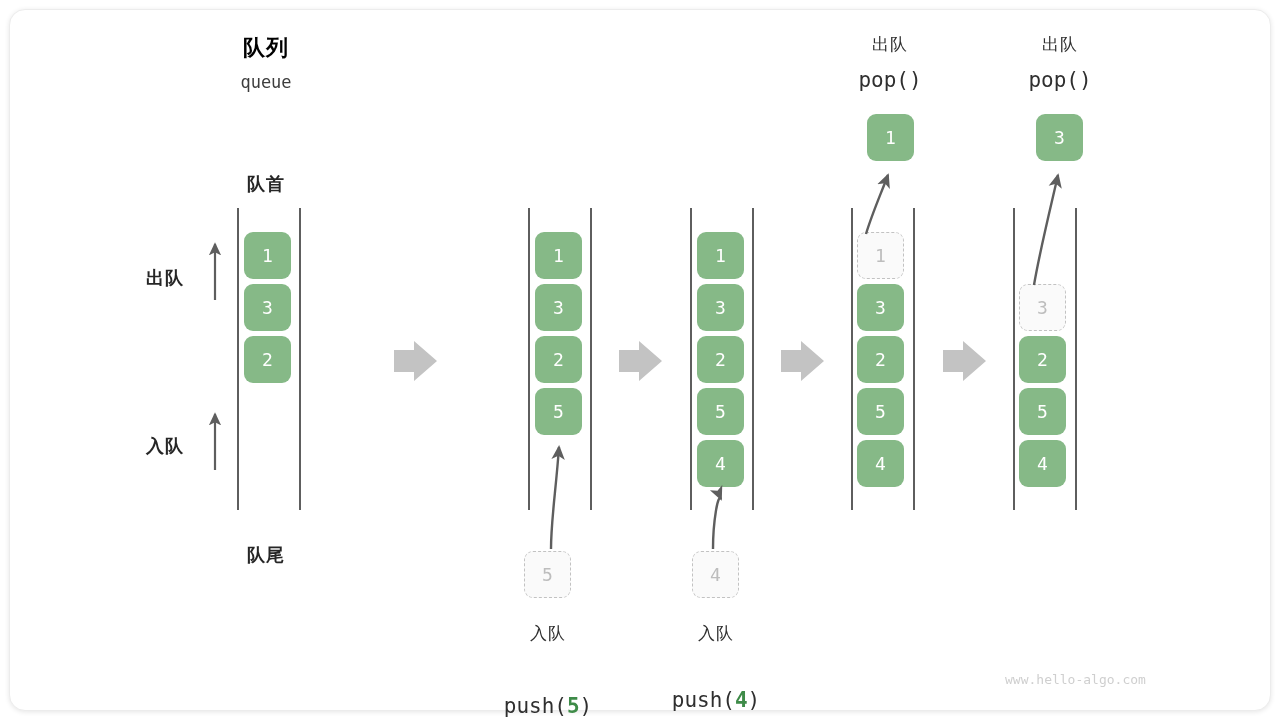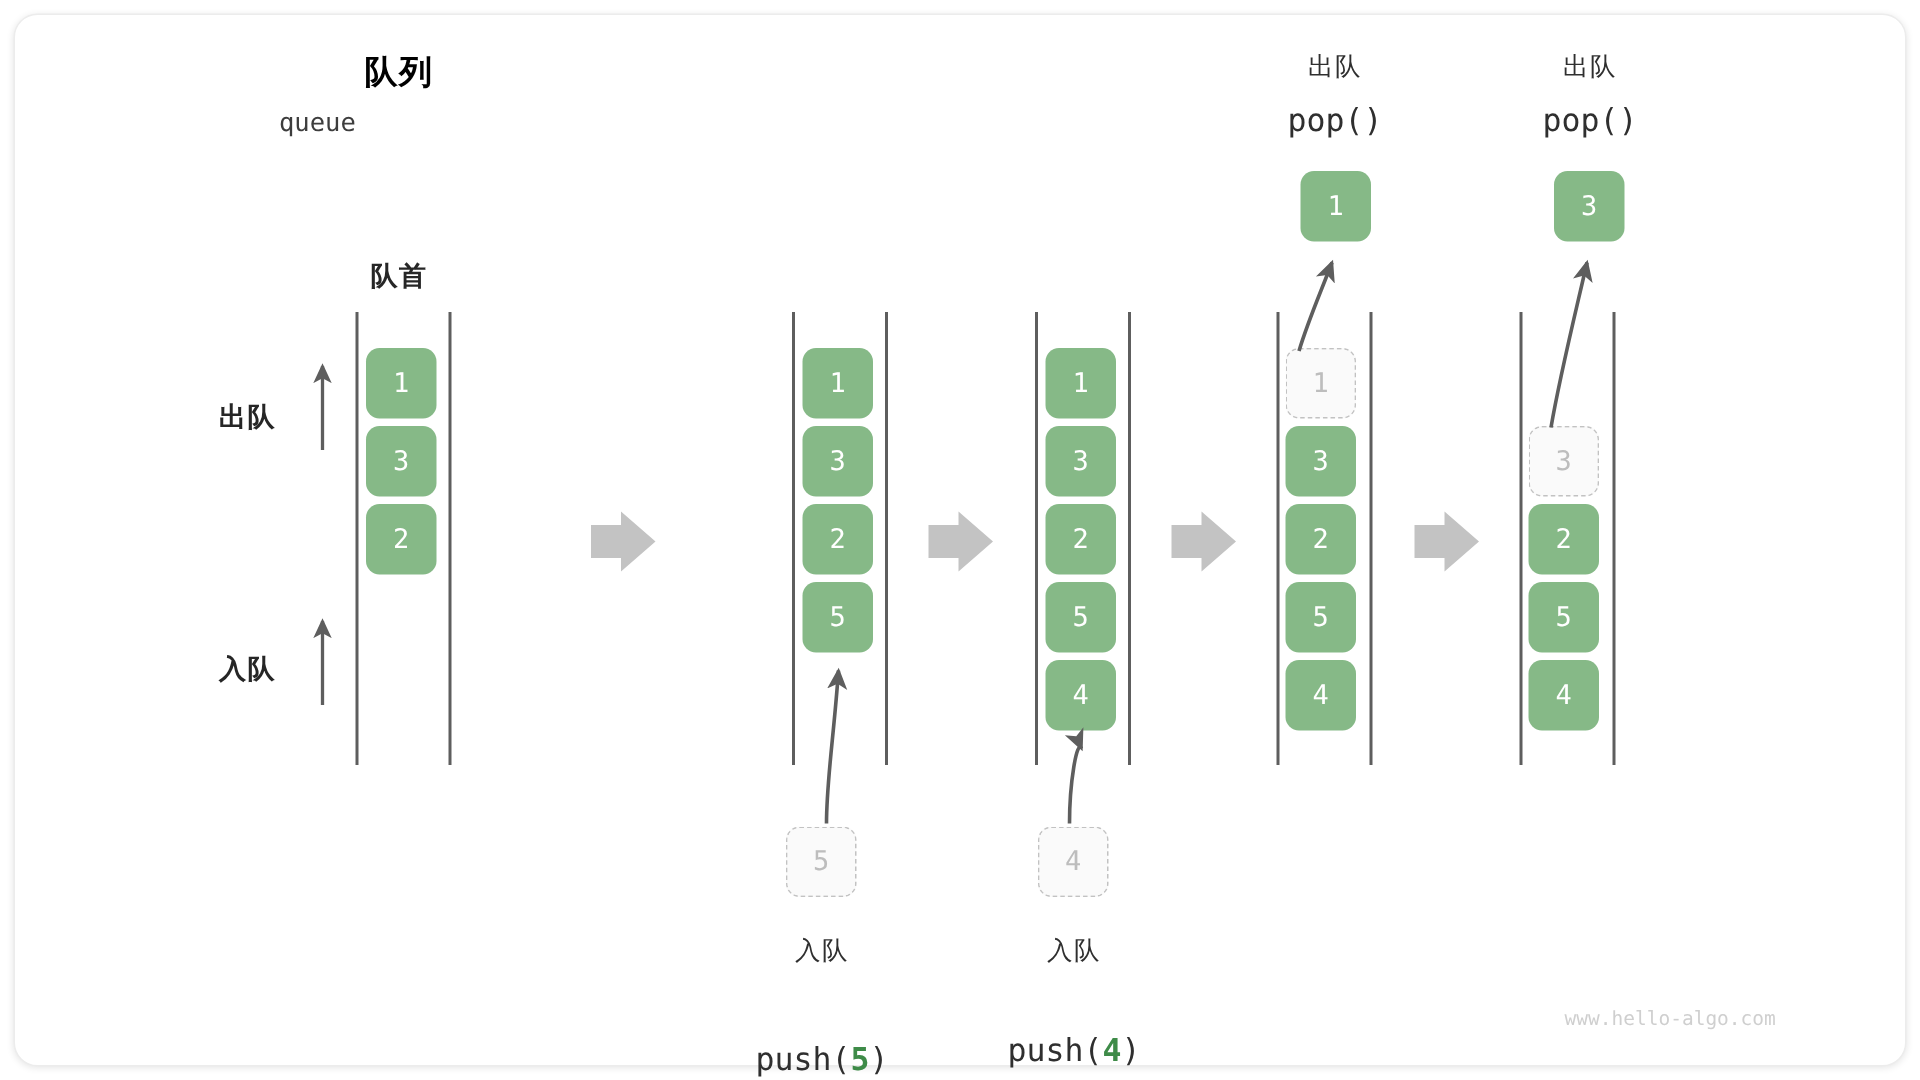--- a/index.html
+++ b/index.html
@@ -38,21 +38,21 @@
     font-weight: bold;
     color: #000000;
     text-align: center;
     letter-spacing: 1px;
     white-space: nowrap;
   }
   .title-en {
     font-family: "DejaVu Sans Mono", "Liberation Mono", monospace;
     font-size: 17px;
     color: #3d3d3d;
-    text-align: left;
+    text-align: center;
     white-space: nowrap;
   }
   .head-label {
     font-size: 18px;
     font-weight: bold;
     color: #262626;
     text-align: center;
     white-space: nowrap;
     letter-spacing: 1px;
   }
@@ -123,20 +123,21 @@
 </head>
 <body>
 
 <div id="canvas">
   <div class="card"></div>
 
   <div class="abs title-cn" style="left:186px; top:33px; width:160px;">队列</div>
   <div class="abs title-en" style="left:186px; top:72px; width:160px;">queue</div>
 
   <div class="abs head-label" style="left:186px; top:172px; width:160px;">队首</div>
+  <div class="abs head-label" style="left:186px; top:543px; width:160px;">队尾</div>
 
   <div class="abs side-label" style="left:146px; top:266px;">出队</div>
   <div class="abs side-label" style="left:146px; top:434px;">入队</div>
 
   <div class="rail" style="left:237px; top:208px; height:302px;"></div>
   <div class="rail" style="left:299px; top:208px; height:302px;"></div>
   <div class="cell" style="left:244px; top:232px;">1</div>
   <div class="cell" style="left:244px; top:284px;">3</div>
   <div class="cell" style="left:244px; top:336px;">2</div>
 
@@ -219,14 +220,14 @@
 
     <g>
       <path d="M866,234 C872,214 880,196 888,175" stroke="#5e5e5e" stroke-width="2.4" fill="none" marker-end="url(#thin-arrow)"></path>
     </g>
 
     <g>
       <path d="M1034,285 C1040,250 1050,210 1058,175" stroke="#5e5e5e" stroke-width="2.4" fill="none" marker-end="url(#thin-arrow)"></path>
     </g>
   </svg>
 
-  <div class="abs watermark" style="left:1043px; top:672px;">www.hello-algo.com</div>
+  <div class="abs watermark" style="left:1005px; top:672px;">www.hello-algo.com</div>
 </div>
 
 </body></html>

